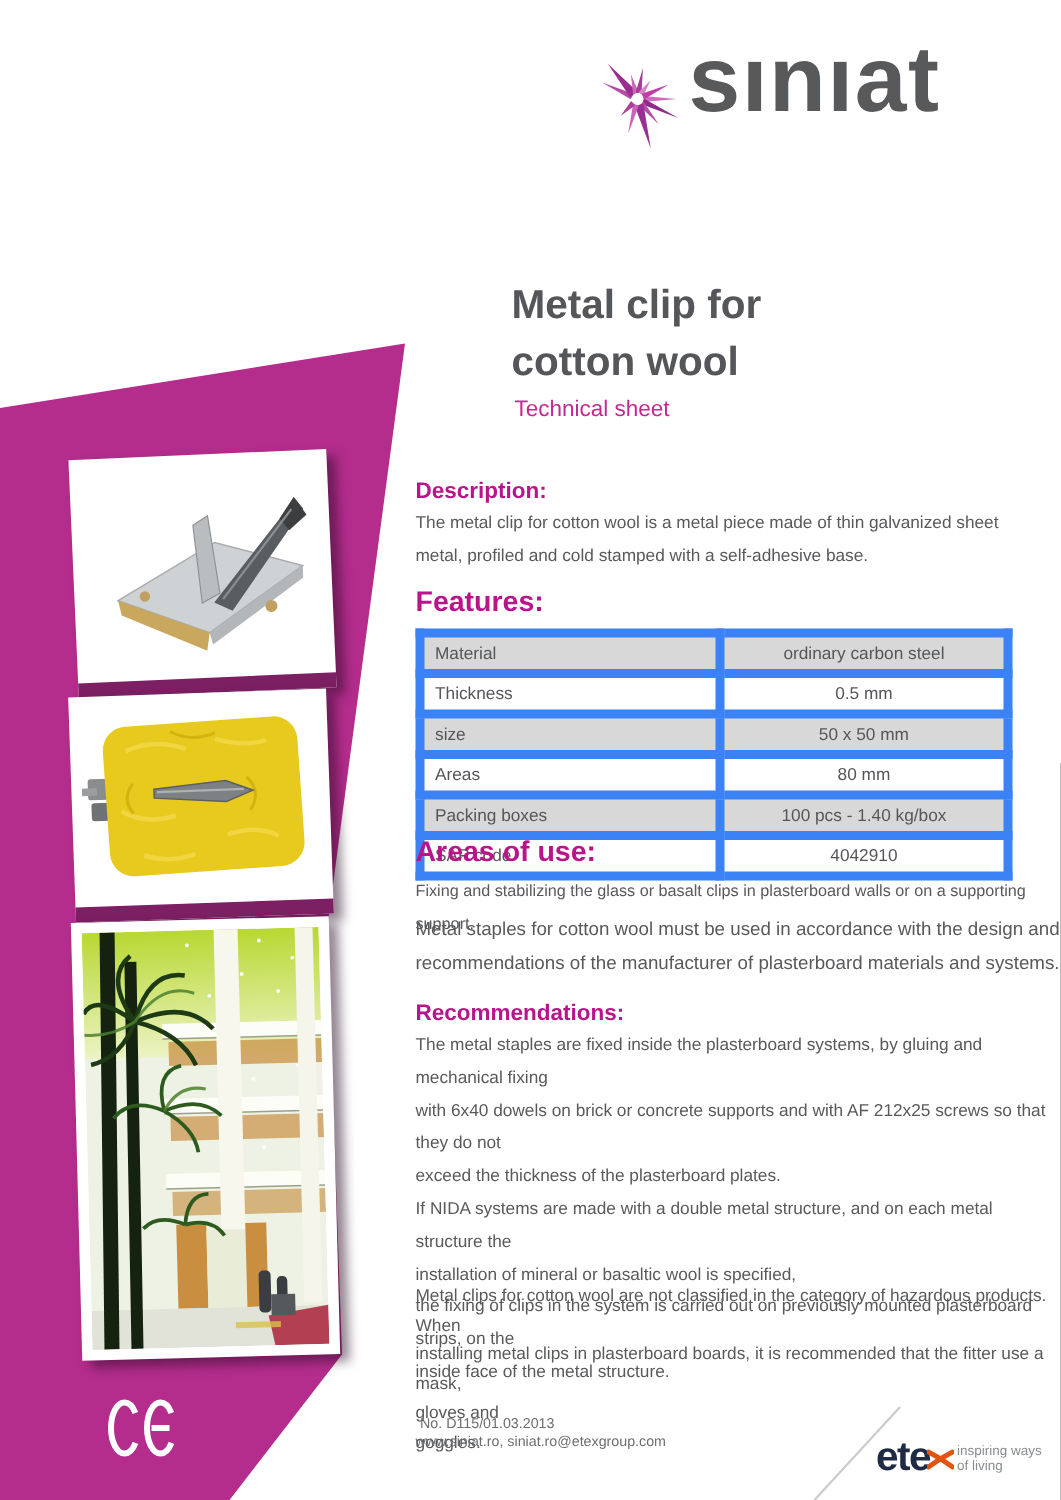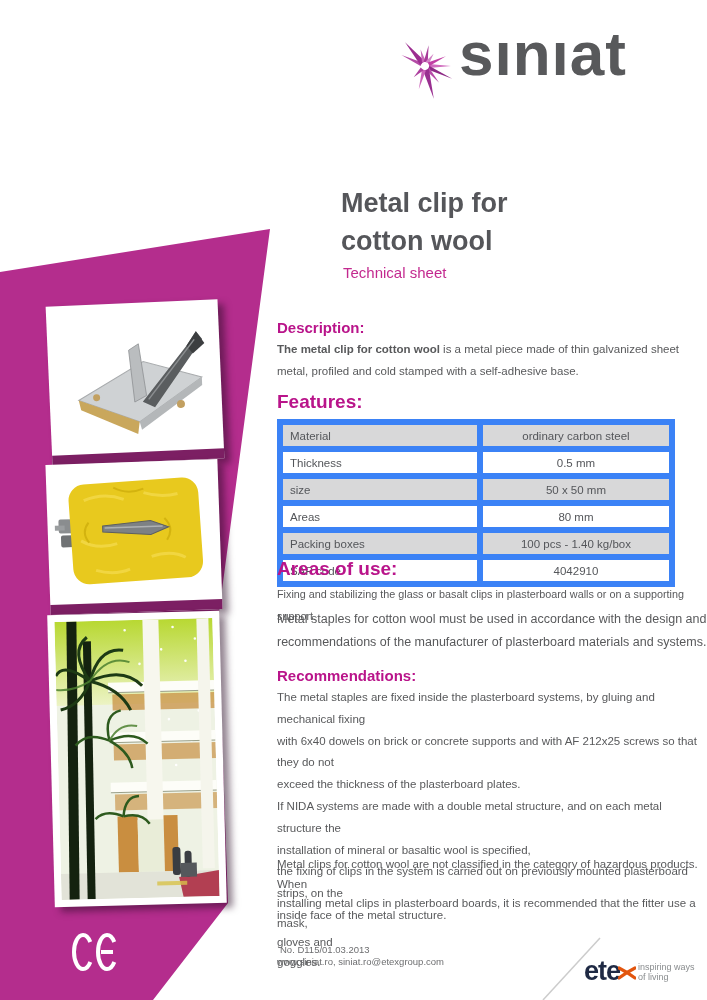--- a/index.html
+++ b/index.html
@@ -17,21 +17,21 @@
   .wordmark{position:absolute;left:459px;top:18px;font-size:62px;font-weight:bold;
             color:#58595b;letter-spacing:1px;z-index:3;}
   
   .t{position:absolute;z-index:3;color:#58595b;}
   .pre{white-space:pre-line;}
   .title{left:341px;top:184px;font-size:27px;font-weight:bold;line-height:38px;color:#55565a;}
   .subtitle{left:343px;top:264px;font-size:15px;color:#c3298f;text-align:right;}
   .h-big{font-size:19px;font-weight:bold;color:#b9148a;}
   .h-small{font-size:15px;font-weight:bold;color:#b9148a;}
   .body{font-size:11.5px;line-height:22px;color:#58595b;}
-  .b{font-weight:bold;}
+  .b{font-weight:normal;}
   
   table.features{position:absolute;left:277px;top:419px;width:398px;z-index:3;
                  border-collapse:collapse;font-size:11.5px;color:#54565a;}
   table.features td{border:6px solid #3b82f6;height:21px;padding:0;}
   table.features td.lbl{padding-left:7px;width:51%;}
   table.features td.val{text-align:center;}
   table.features tr.shaded td{background:#d8d8d9;}
   
   .foot{font-size:9.5px;color:#6d6e70;line-height:12px;}
   .etex-word{font-size:27px;font-weight:bold;color:#1f2a44;letter-spacing:-1px;}

